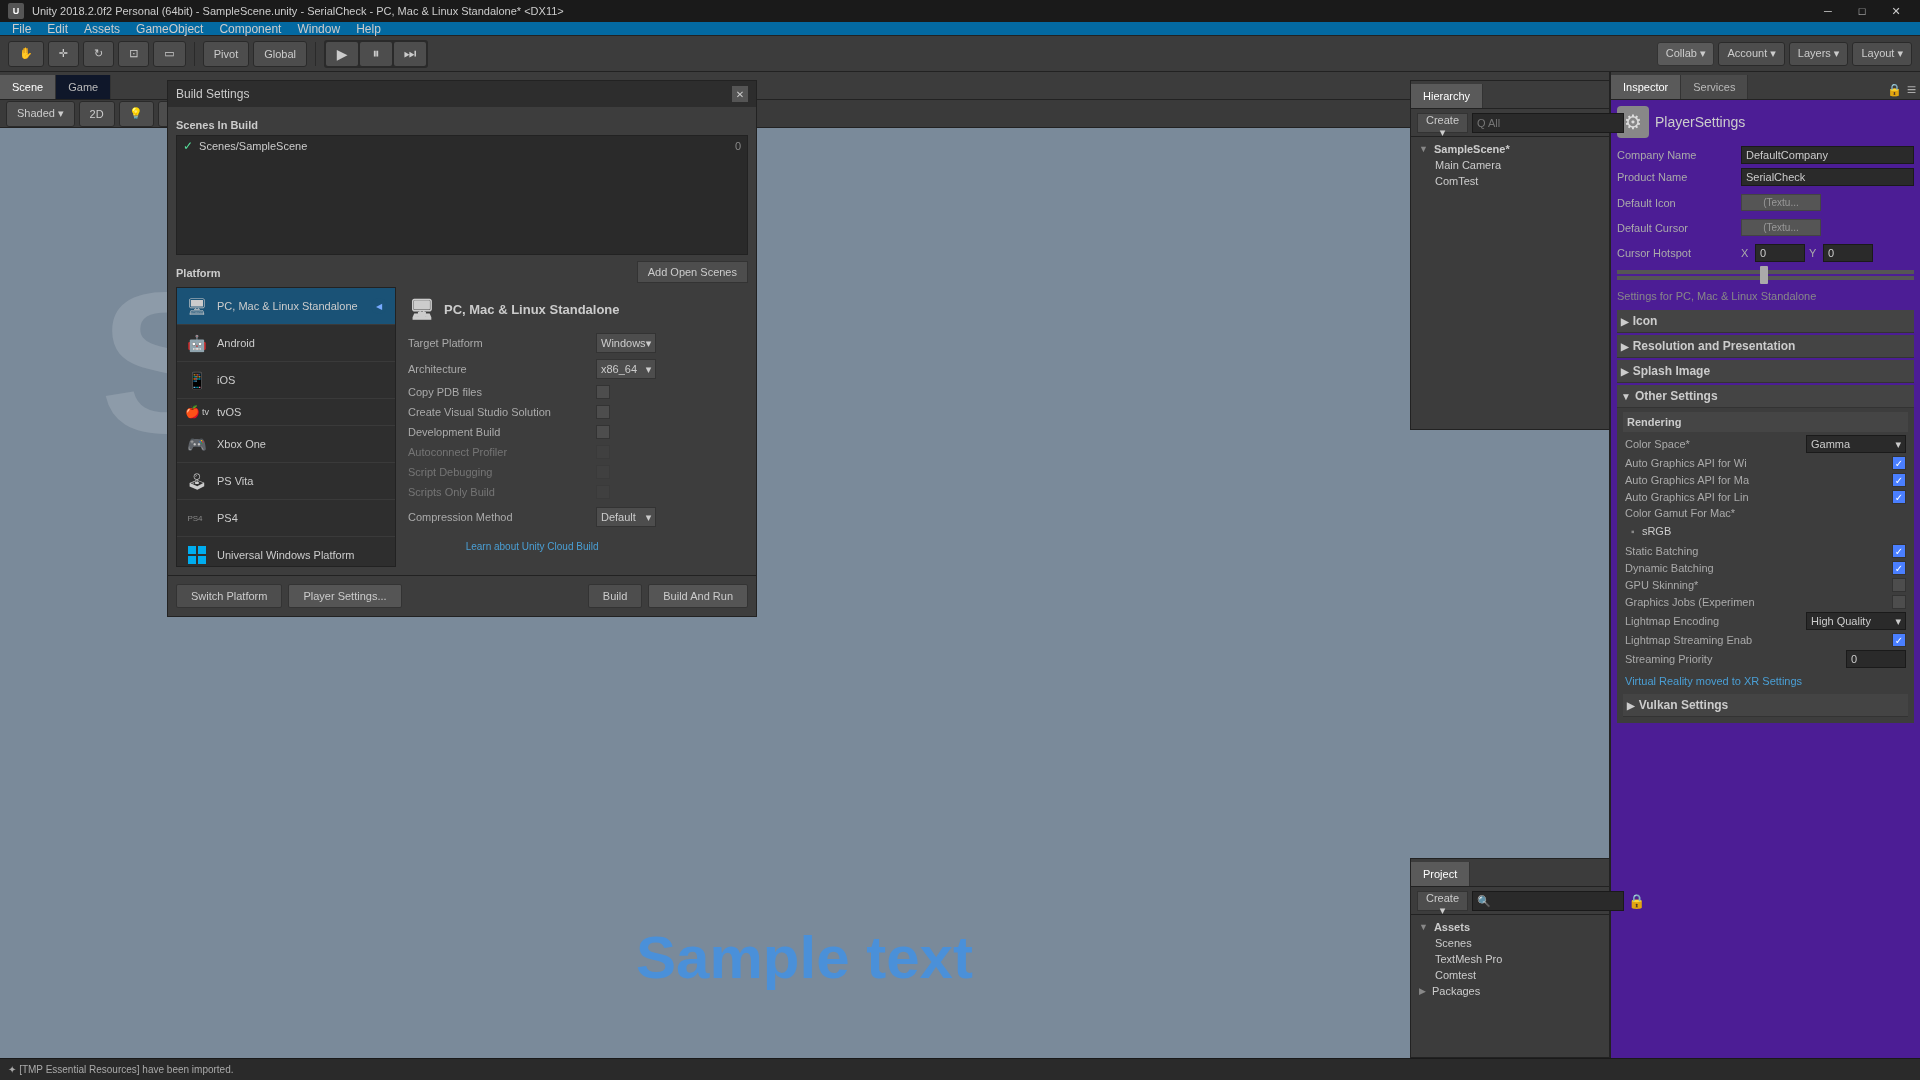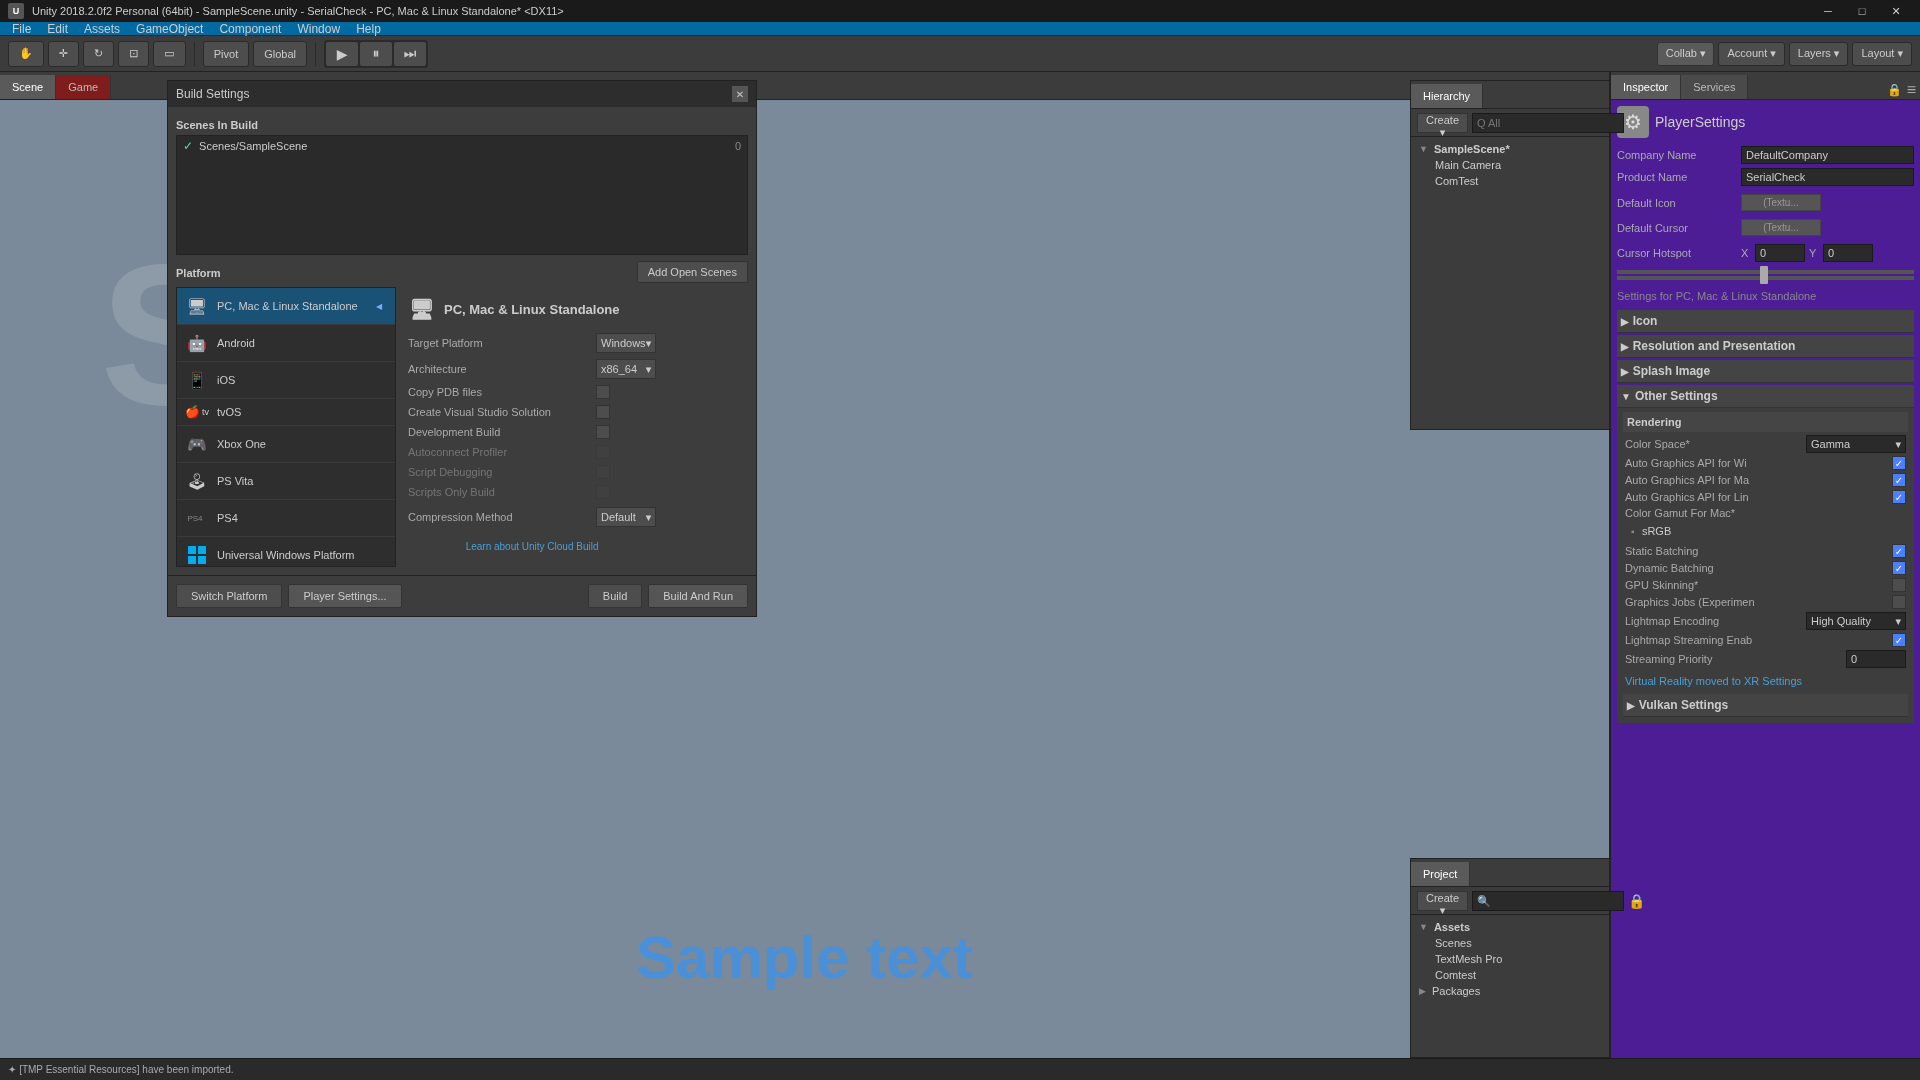--- a/index.html
+++ b/index.html
@@ -136,21 +136,21 @@
     
     .panel-tabs {
       height: 28px;
       background: #3c3c3c;
       display: flex;
       align-items: flex-end;
       border-bottom: 1px solid #222;
     }
     .panel-tab {
       padding: 4px 12px;
-      background: #7f1d1d;
+      background: #0f172a;
       border-right: 1px solid #333;
       cursor: pointer;
       font-size: 11px;
       color: #bbb;
       height: 24px;
       display: flex; align-items: center; gap: 6px;
     }
     .panel-tab.active {
       background: #5a5a5a;
       color: #fff;
@@ -696,20 +696,26 @@
 
   <div id="left-panel">
     <div class="panel-tabs">
       <div class="panel-tab active">
         <span>Scene</span>
       </div>
       <div class="panel-tab">
         <span>Game</span>
       </div>
     </div>
+    <div class="scene-toolbar">
+      <button class="toolbar-btn">Shaded ▾</button>
+      <button class="toolbar-btn">2D</button>
+      <button class="toolbar-btn">💡</button>
+      <button class="toolbar-btn">🔊</button>
+    </div>
     <div id="scene-viewport">
       <div class="s-letter">S</div>
       <div class="sample-text">Sample text</div>
     </div>
   </div>
 
   <div id="right-panel">
     <div class="right-panel-tabs">
       <div class="right-panel-tab active">
         <span>Inspector</span>

